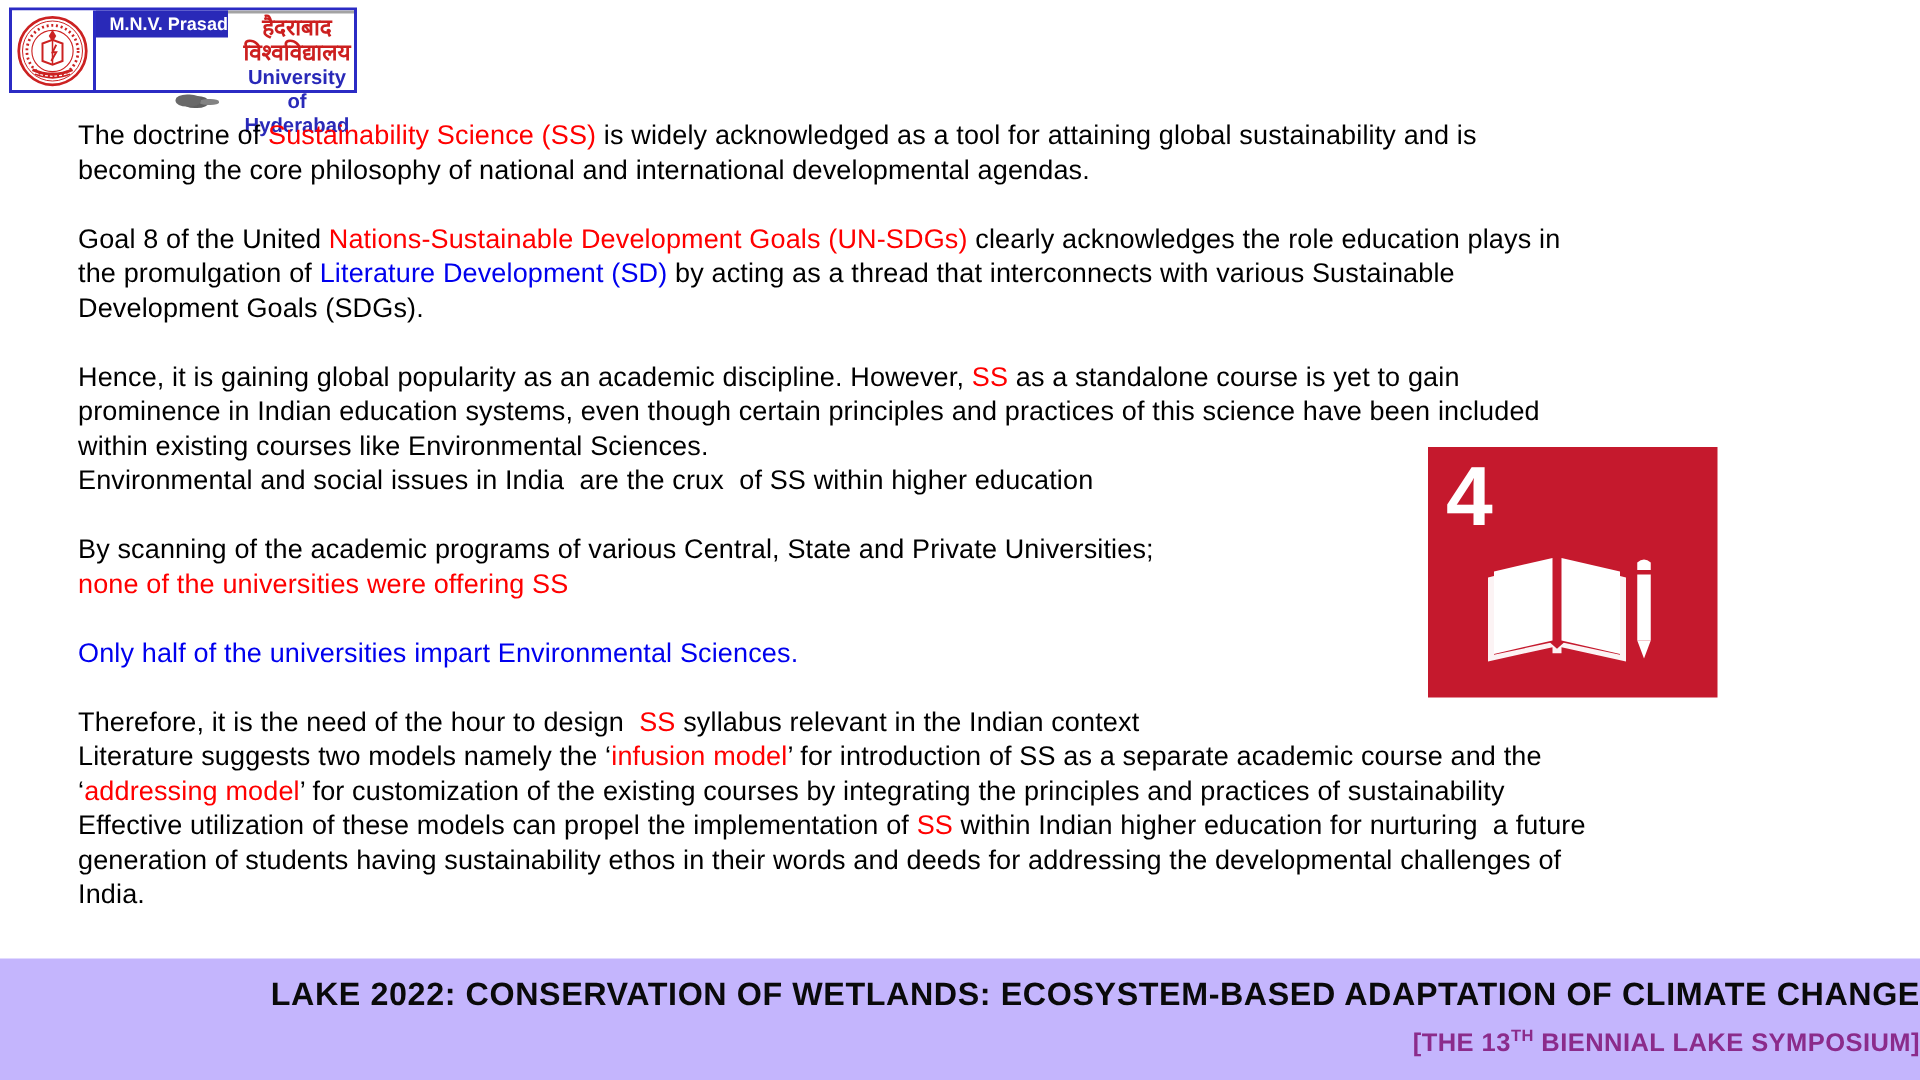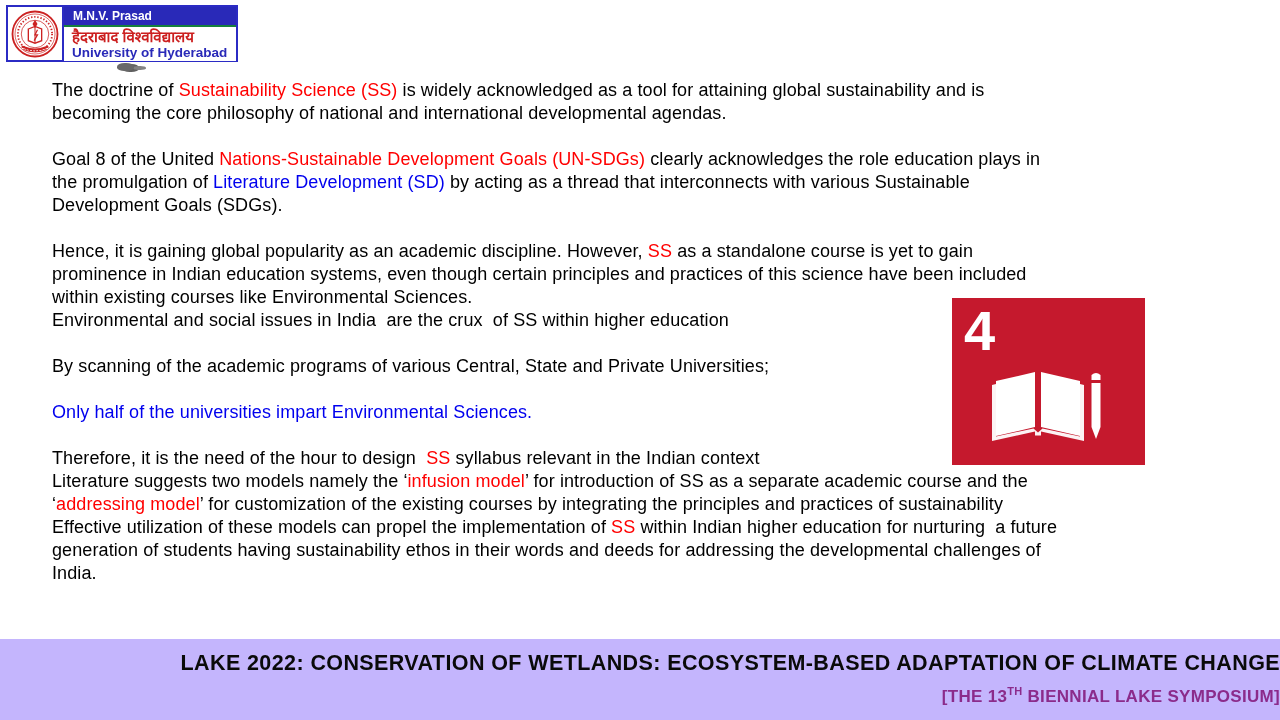--- a/index.html
+++ b/index.html
@@ -13,27 +13,27 @@
   
   .logo-block {
     position:absolute; left:6px; top:5px; width:232px; height:57px;
     display:flex; border:2px solid #2B2BC4; background:#ffffff;
   }
   .seal-box {
     width:56px; height:100%; background:#ffffff; flex:0 0 auto;
     display:flex; align-items:center; justify-content:center;
     border-right:2px solid #2B2BC4;
   }
-  .logo-right { flex:1; display:flex; flex-direction:column; }
+  .logo-right { flex:1; display:flex; flex-direction:row;text-align:center; }
   .logo-name-bar {
     height:18px; background:#2929B8; color:#ffffff;
     font-size:12px; font-weight:bold; line-height:18px; padding-left:9px;
   }
   .logo-univ-box {
-    flex:1; background:#ffffff; border-top:2px solid #15803d;
+    flex:1; background:#ffffff; border-top:2px solid #a3a3a3;
     padding:1px 0 0 8px;
   }
   .logo-hindi { color:#CC1F1F; font-weight:bold; font-size:15px; line-height:17px; }
   .logo-english { color:#2929B8; font-weight:bold; font-size:13.5px; line-height:16px; }
 
   .smudge {
     position:absolute; left:117px; top:63px; width:17px; height:8px;
     background:#4f4f4f; border-radius:45%;
     box-shadow:14px 1px 0 -2px #6e6e6e, 5px 1px 0 0 #454545;
     opacity:.85;
@@ -118,21 +118,21 @@
       <div class="para"><span class="c-k">The doctrine of </span><span class="c-r">Sustainability Science (SS)</span><span class="c-k"> is widely acknowledged as a tool for attaining global sustainability and is
 becoming the core philosophy of national and international developmental agendas.</span></div>
       <div class="para"><span class="c-k">Goal 8 of the United </span><span class="c-r">Nations-Sustainable Development Goals (UN-SDGs)</span><span class="c-k"> clearly acknowledges the role education plays in
 the promulgation of </span><span class="c-b">Literature Development (SD)</span><span class="c-k"> by acting as a thread that interconnects with various Sustainable
 Development Goals (SDGs).</span></div>
       <div class="para"><span class="c-k">Hence, it is gaining global popularity as an academic discipline. However, </span><span class="c-r">SS</span><span class="c-k"> as a standalone course is yet to gain
 prominence in Indian education systems, even though certain principles and practices of this science have been included
 within existing courses like Environmental Sciences.
 Environmental and social issues in India  are the crux  of SS within higher education</span></div>
       <div class="para"><span class="c-k">By scanning of the academic programs of various Central, State and Private Universities;
-</span></div>
+</span><span class="c-r">none of the universities were offering SS</span></div>
       <div class="para"><span class="c-b">Only half of the universities impart Environmental Sciences.</span></div>
       <div class="para"><span class="c-k">Therefore, it is the need of the hour to design  </span><span class="c-r">SS</span><span class="c-k"> syllabus relevant in the Indian context
 Literature suggests two models namely the ‘</span><span class="c-r">infusion model</span><span class="c-k">’ for introduction of SS as a separate academic course and the
 ‘</span><span class="c-r">addressing model</span><span class="c-k">’ for customization of the existing courses by integrating the principles and practices of sustainability
 Effective utilization of these models can propel the implementation of </span><span class="c-r">SS</span><span class="c-k"> within Indian higher education for nurturing  a future
 generation of students having sustainability ethos in their words and deeds for addressing the developmental challenges of
 India.</span></div>
     </div>
 
   <div class="sdg-tile">

